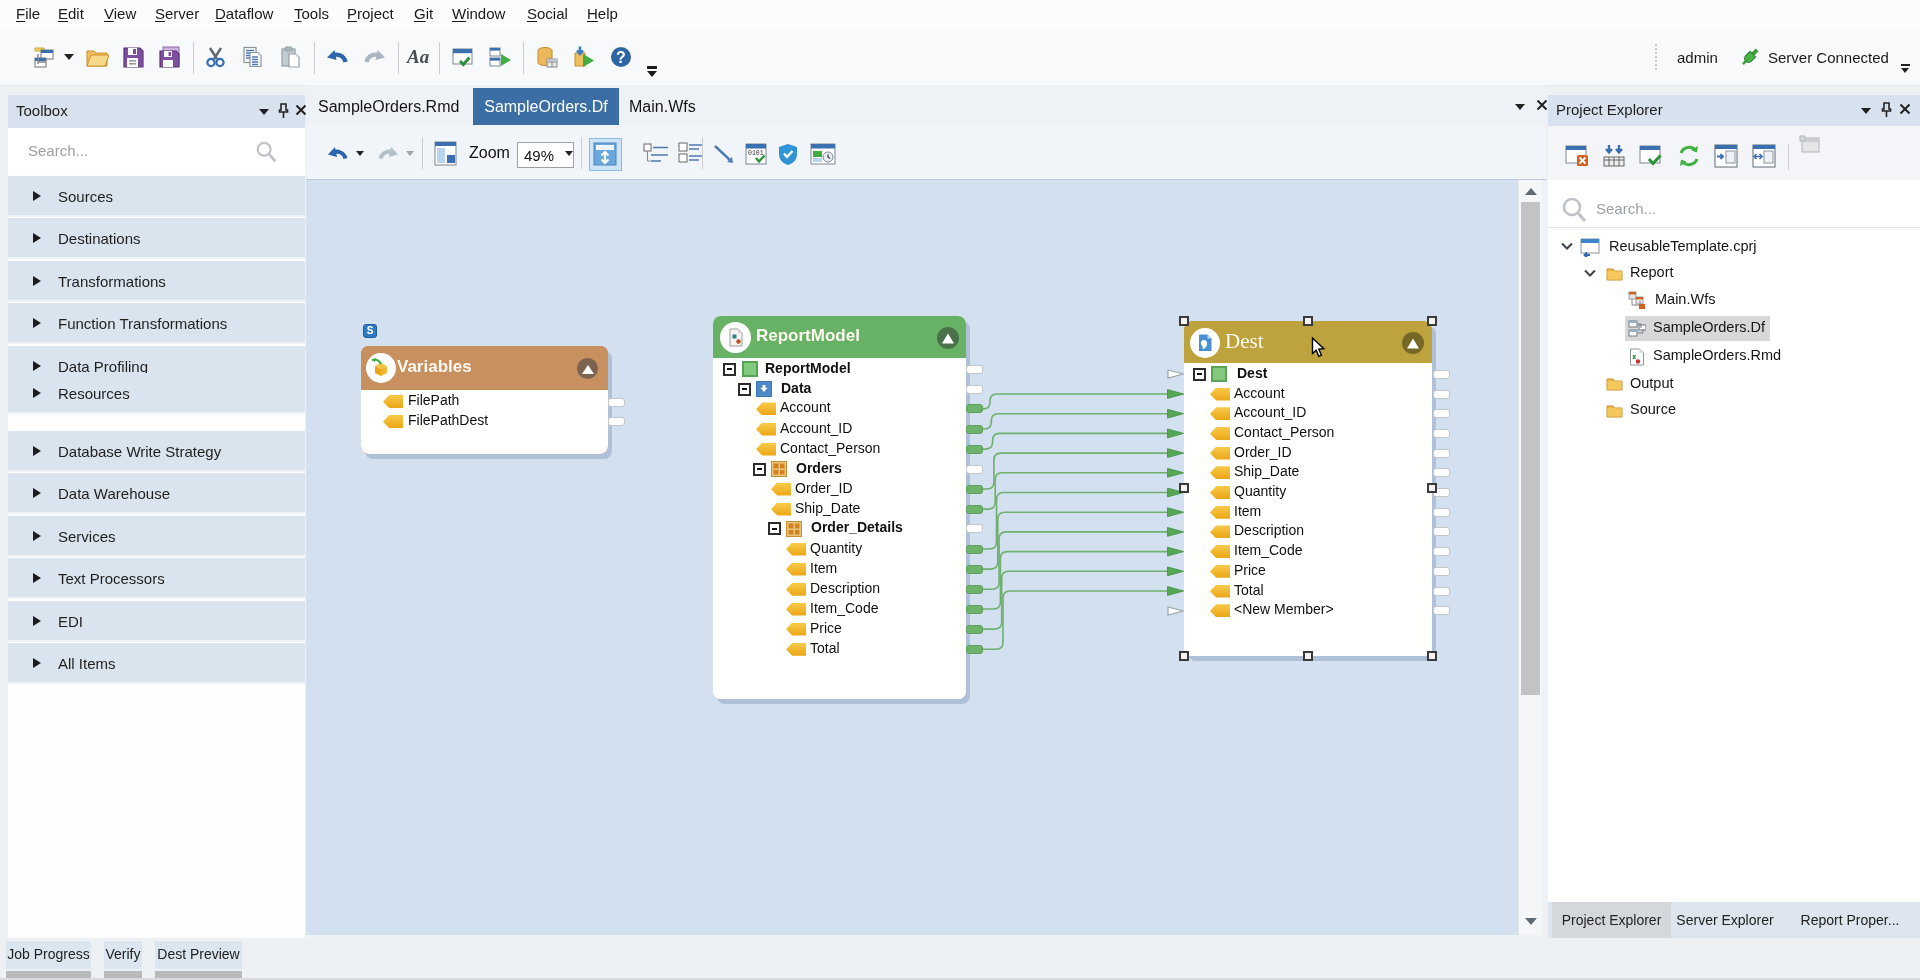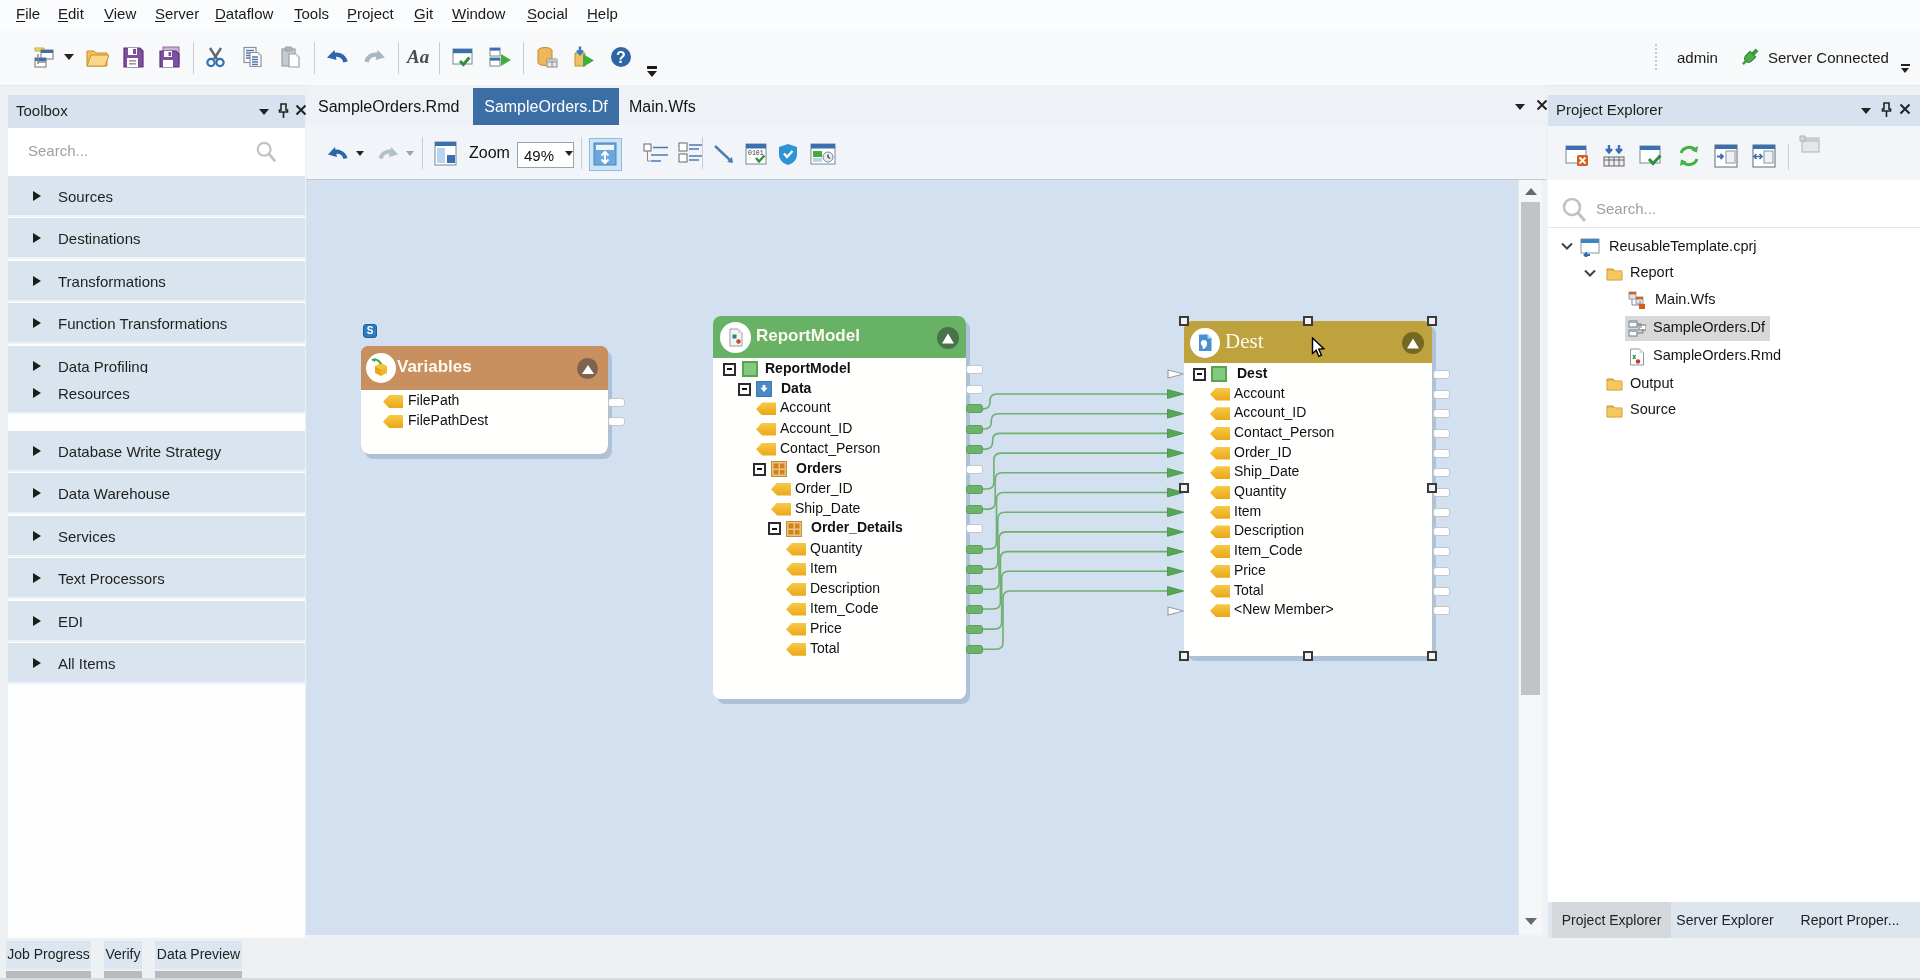--- a/index.html
+++ b/index.html
@@ -670,21 +670,21 @@
           <rect x="1.5" y="5" width="14" height="7.5" fill="#f5c85e"></rect>
         </svg>
         <div class="rrow" style="left:82px;top:306.1px;">Source</div>
       </div>
   </div>
 
   <div id="bottomarea">
 
     <div class="btab" style="left:6px;top:941px;width:85px;height:28px;line-height:26px;background:#dce6f0;">Job Progress</div>
     <div class="btab" style="left:104px;top:941px;width:38px;height:28px;line-height:26px;background:#dce6f0;">Verify</div>
-    <div class="btab" style="left:155px;top:941px;width:87px;height:28px;line-height:26px;background:#dce6f0;">Data Preview</div>
+    <div class="btab" style="left:155px;top:941px;width:87px;height:28px;line-height:26px;background:#dce6f0;">Dest Preview</div>
     <div class="abs" style="left:6px;top:971px;width:85px;height:7px;background:#b9babc;"></div>
     <div class="abs" style="left:104px;top:971px;width:38px;height:7px;background:#b9babc;"></div>
     <div class="abs" style="left:155px;top:971px;width:87px;height:7px;background:#b9babc;"></div>
     <div class="abs" style="left:0;top:978px;width:1920px;height:2px;background:#d8dade;"></div>
 
     <div class="abs" style="left:1548px;top:902px;width:372px;height:36px;background:#dde5ee;"></div>
     <div class="btab" style="left:1552px;top:902px;width:119px;height:36px;line-height:36px;background:#d4d7db;">Project Explorer</div>
     <div class="btab" style="left:1674px;top:902px;width:102px;height:36px;line-height:36px;">Server Explorer</div>
     <div class="btab" style="left:1795px;top:902px;width:110px;height:36px;line-height:36px;">Report Proper...</div>
   </div>

